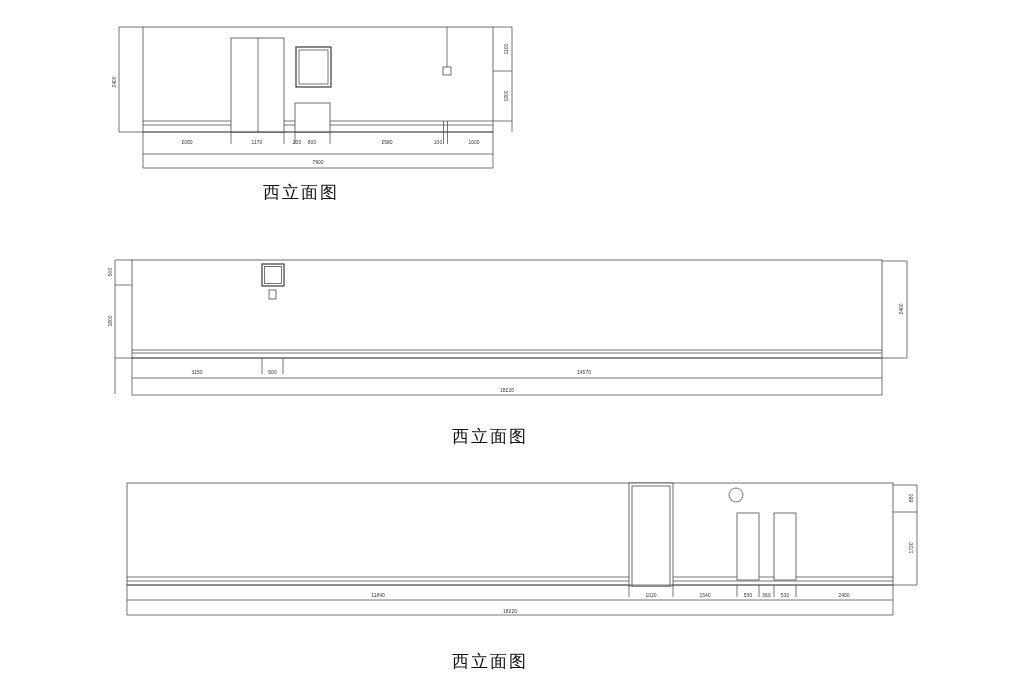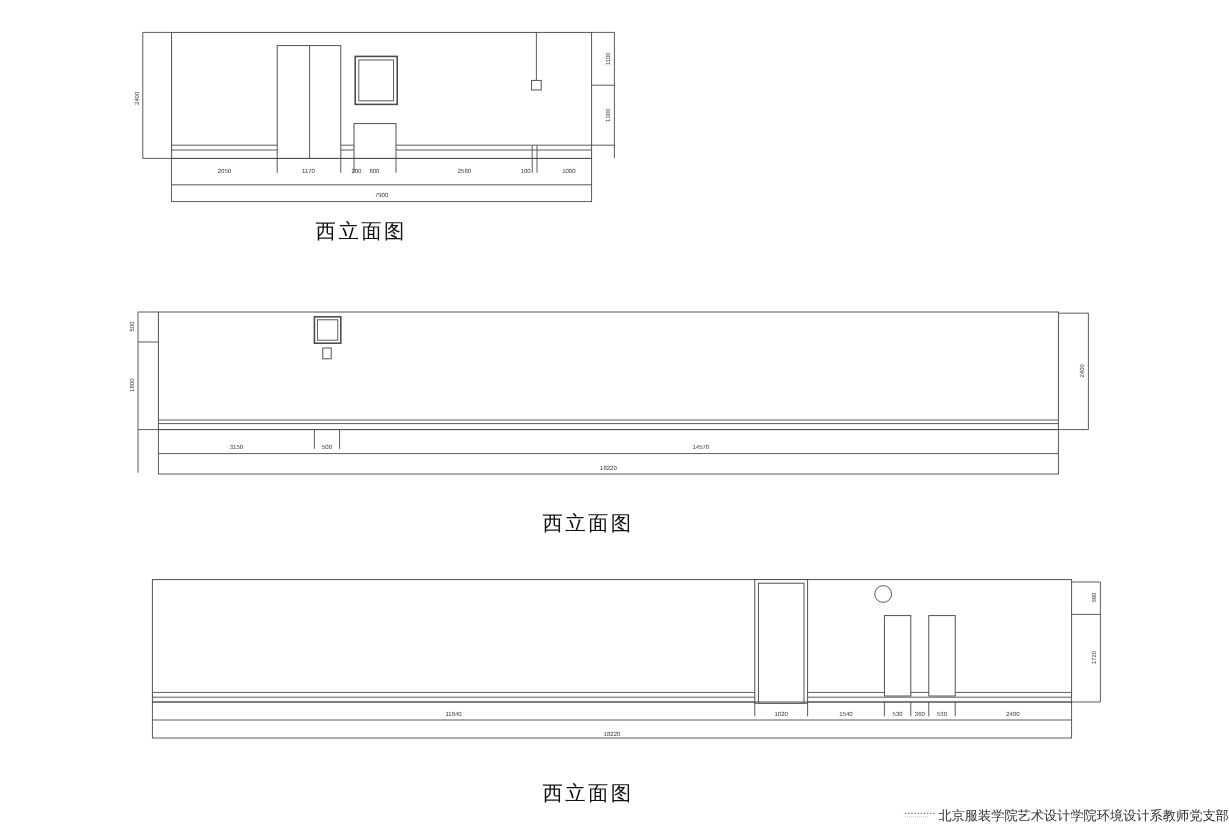--- a/index.html
+++ b/index.html
@@ -139,21 +139,14 @@
       <text class="dim" x="748" y="597" text-anchor="middle">530</text>
       <text class="dim" x="766.5" y="597" text-anchor="middle">360</text>
       <text class="dim" x="785" y="597" text-anchor="middle">530</text>
       <text class="dim" x="844" y="597" text-anchor="middle">2400</text>
       <text class="dim" x="510" y="613" text-anchor="middle">18220</text>
     </g>
   </svg>
 
   <div class="drawing-title" style="left:430px;top:650px;">西立面图</div>
 
-  <div class="footer">
-    <span class="wm">
-      <span class="l1">▪▪▪▪▪▪▪▪▪▪</span>
-      <span class="l2">▪▪▪▪▪▪▪▪▪▪▪▪</span>
-    </span>
-    <span class="credit">北京服装学院艺术设计学院环境设计系教师党支部</span>
-  </div>
 
 </div>
 
 </body></html>

